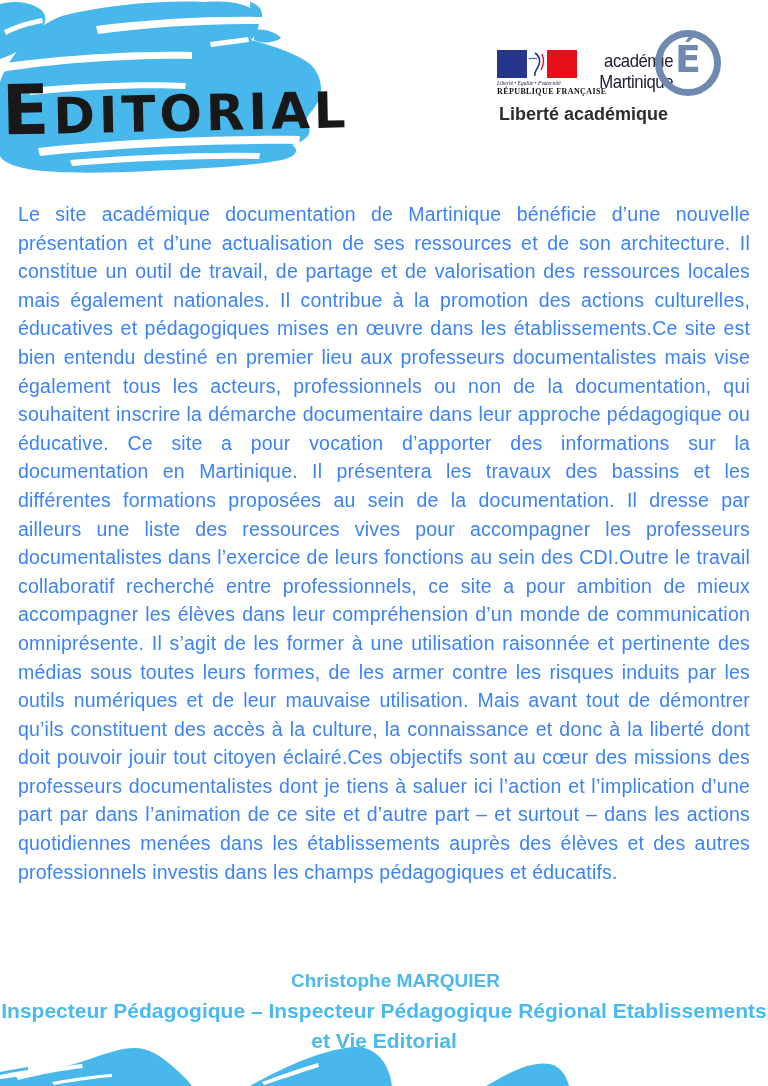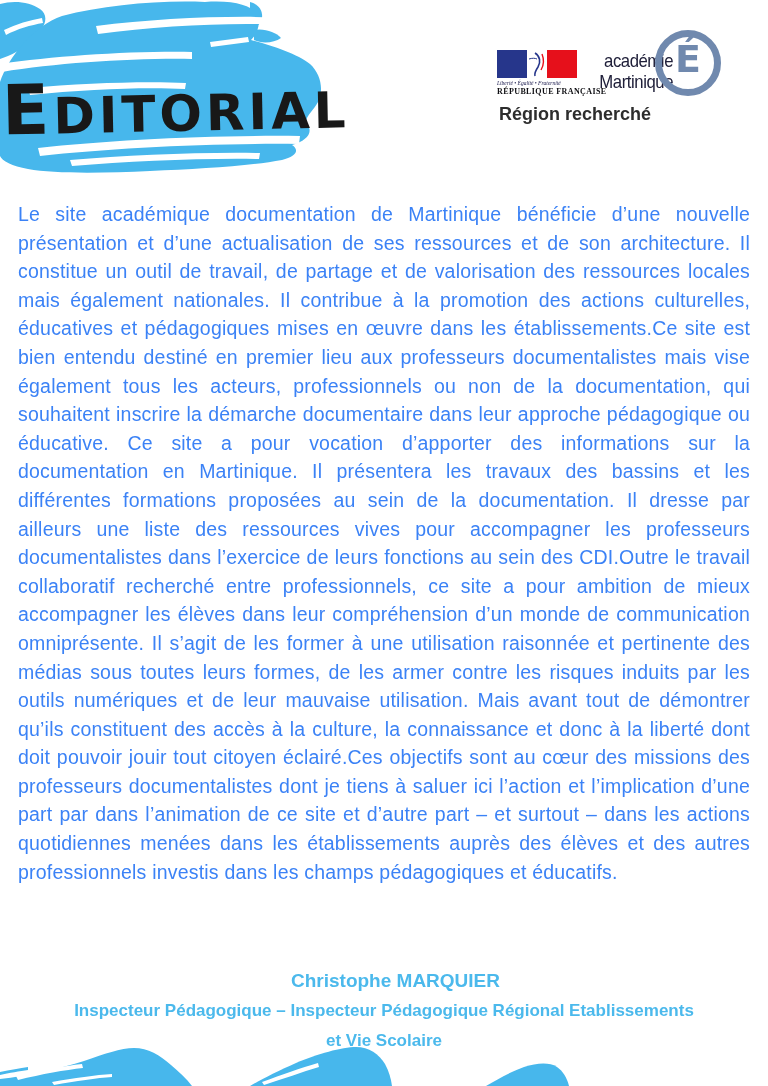--- a/index.html
+++ b/index.html
@@ -60,21 +60,21 @@
     font-size:19.5px; line-height:28.6px; letter-spacing:0.2px;
     text-align:justify; color:#3b82f6; overflow:hidden;
   }
 
   
   .signature {
     position:absolute; left:0; top:966px; width:768px; text-align:center;
     color:#4BB9EC; font-weight:bold; z-index:3;
   }
   .sig-name  { font-size:19px; line-height:30px; white-space:nowrap;padding-left:23px; }
-  .sig-role  { font-size:17px; line-height:30px; white-space:nowrap; }
+  .sig-role  { font-size:21px; line-height:30px; white-space:nowrap; }
 
   
   .footer-brush { position:absolute; left:0; bottom:0; width:768px; height:52px; }
 </style>
 </head>
 <body>
 
 <div class="page">
 
   <div class="header-brush">
@@ -115,29 +115,29 @@
 
     <div class="academie-text">
       <div>académie</div>
       <div>Martinique</div>
     </div>
 
     <div class="emblem">
       <span class="emblem-letter">É</span>
     </div>
 
-    <div class="region-label">Région recherché</div>
+    <div class="region-label">Liberté académique</div>
   </div>
 
   <div class="body-text">Le site académique documentation de Martinique bénéficie d’une nouvelle présentation et d’une actualisation de ses ressources et de son architecture. Il constitue un outil de travail, de partage et de valorisation des ressources locales mais également nationales. Il contribue à la promotion des actions culturelles, éducatives et pédagogiques mises en œuvre dans les établissements.Ce site est bien entendu destiné en premier lieu aux professeurs documentalistes mais vise également tous les acteurs, professionnels ou non de la documentation, qui souhaitent inscrire la démarche documentaire dans leur approche pédagogique ou éducative. Ce site a pour vocation d’apporter des informations sur la documentation en Martinique. Il présentera les travaux des bassins et les différentes formations proposées au sein de la documentation. Il dresse par ailleurs une liste des ressources vives pour accompagner les professeurs documentalistes dans l’exercice de leurs fonctions au sein des CDI.Outre le travail collaboratif recherché entre professionnels, ce site a pour ambition de mieux accompagner les élèves dans leur compréhension d’un monde de communication omniprésente. Il s’agit de les former à une utilisation raisonnée et pertinente des médias sous toutes leurs formes, de les armer contre les risques induits par les outils numériques et de leur mauvaise utilisation. Mais avant tout de démontrer qu’ils constituent des accès à la culture, la connaissance et donc à la liberté dont doit pouvoir jouir tout citoyen éclairé.Ces objectifs sont au cœur des missions des professeurs documentalistes dont je tiens à saluer ici l’action et l’implication d’une part par dans l’animation de ce site et d’autre part – et surtout – dans les actions quotidiennes menées dans les établissements auprès des élèves et des autres professionnels investis dans les champs pédagogiques et éducatifs.</div>
 
   <div class="signature">
     <div class="sig-name">Christophe MARQUIER</div>
     <div class="sig-role">Inspecteur Pédagogique – Inspecteur Pédagogique Régional Etablissements</div>
-    <div class="sig-role">et Vie Scolaire</div>
+    <div class="sig-role">et Vie Editorial</div>
   </div>
 
   <div class="footer-brush">
     <svg width="768" height="52" viewBox="0 0 768 52">
       <g fill="#47B7EC">
         <path d="M0 52 L0 45 C28 42 58 35 84 27 C104 20 121 14 134 14 C148 14 160 21 171 31 C179 38 187 45 192 52 Z"></path>
         <path d="M0 38 C10 36 20 34 28 33 L28 36 C20 37 9 39 0 41 Z"></path>
         <path d="M250 52 C262 45 278 37 296 29 C317 20 342 13 356 13 C369 13 379 20 385 30 C389 37 391 45 392 52 Z"></path>
         <path d="M486 52 C496 46 510 38 524 33 C537 29 549 28 557 33 C563 37 567 44 569 52 Z"></path>
       </g>

